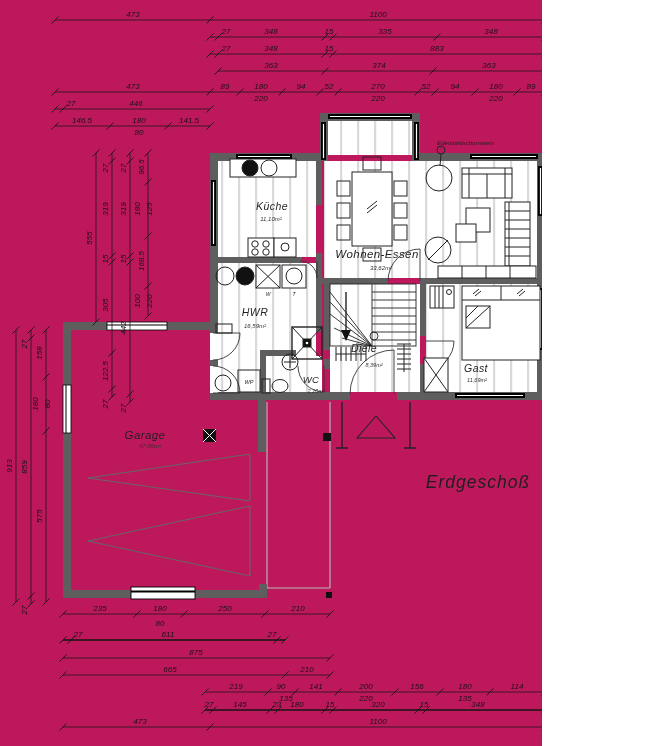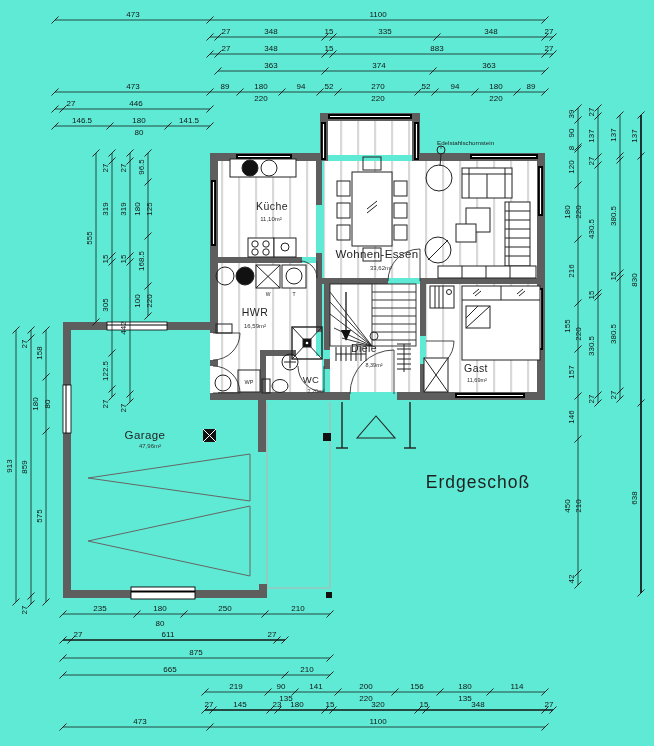--- a/index.html
+++ b/index.html
@@ -1,16 +1,16 @@
 <!DOCTYPE html>
 <html><head>
 <meta charset="utf-8">
 <style>
   html,body{margin:0;padding:0;background:#fff;}
-  .canvas{position:relative;width:654px;height:746px;background:#5eead4;overflow:hidden;}
+  .canvas{position:relative;width:542px;height:746px;background:#be185d;overflow:hidden;font-style:italic;}
   svg{display:block;}
   text{font-family:"Liberation Sans",sans-serif;fill:#1f1f1f;}
   .rn{letter-spacing:.4px;}
   .ra{fill:#333;}
   .dimtxt{fill:#141414;}
 </style>
 </head>
 <body>
 
 <div class="canvas">

